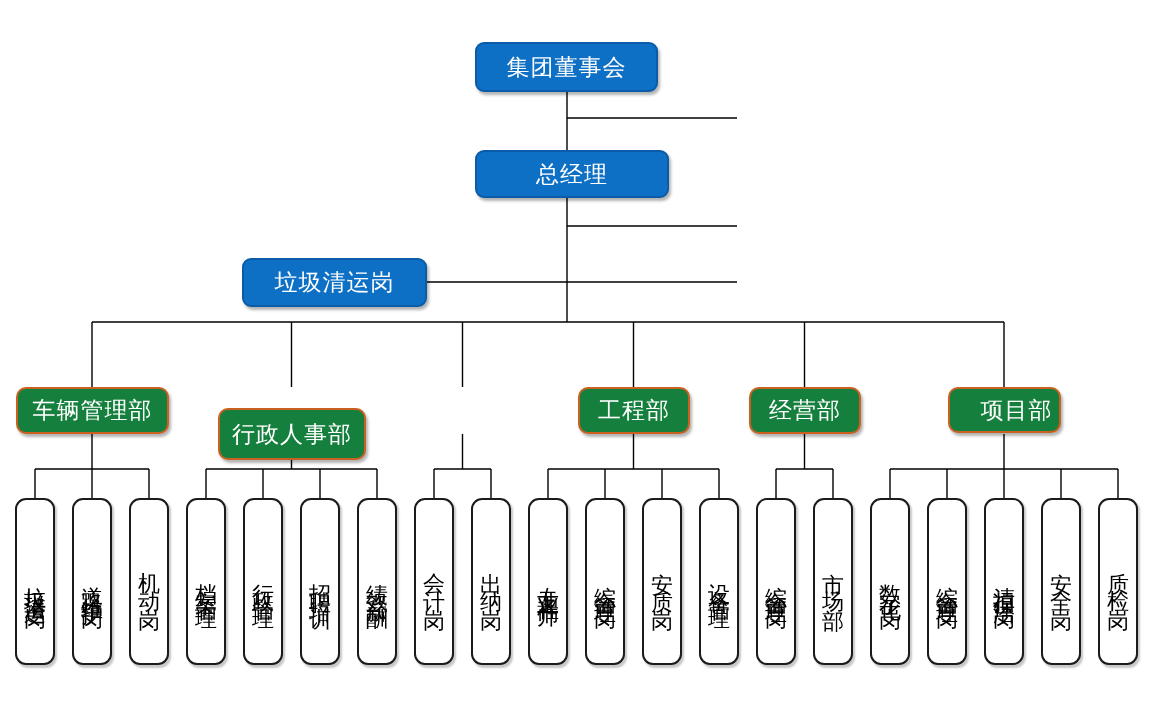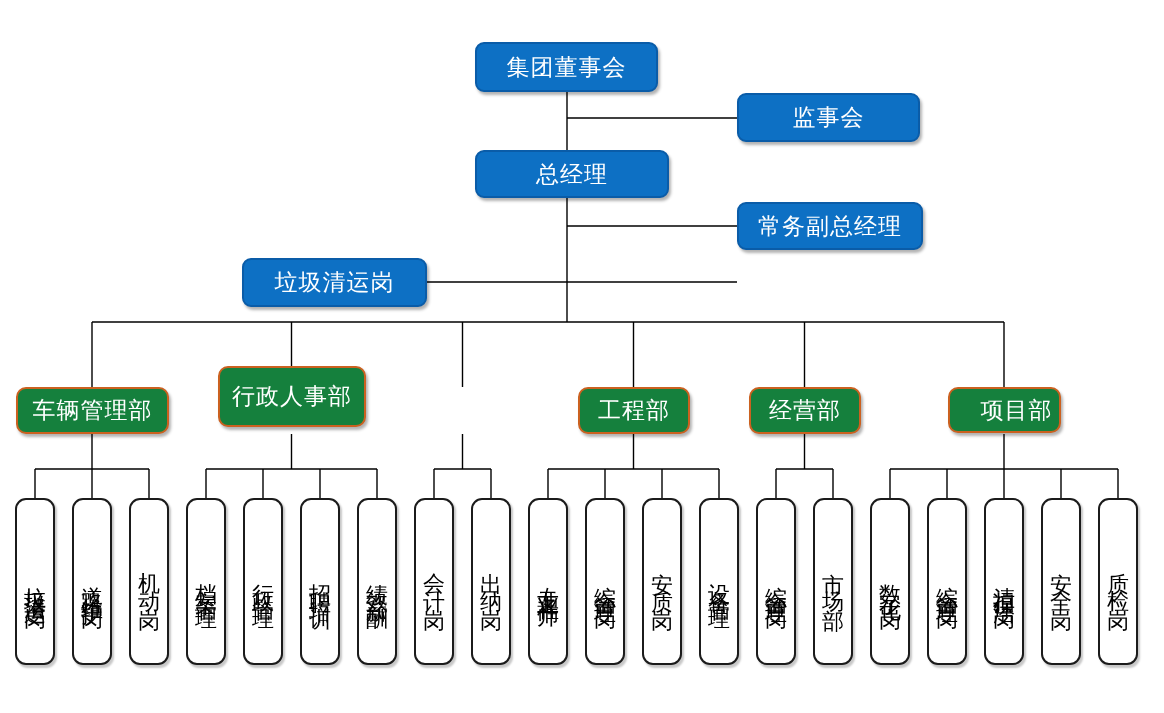--- a/index.html
+++ b/index.html
@@ -119,41 +119,35 @@
     <line x1="947" y1="469" x2="947" y2="498"></line>
     <line x1="1004" y1="469" x2="1004" y2="498"></line>
     <line x1="1061" y1="469" x2="1061" y2="498"></line>
     <line x1="1118" y1="469" x2="1118" y2="498"></line>
   </svg>
 
   <div class="node exec" style="left:475px; top:42px;  width:183px; height:50px;">
     <span>集团董事会</span>
   </div>
 
-  <div class="node exec" style="left:737px; top:93px;  width:183px; height:49px;">
-    <span>监事会</span>
-  </div>
 
   <div class="node exec" style="left:475px; top:150px; width:194px; height:48px;">
     <span>总经理</span>
   </div>
 
-  <div class="node exec" style="left:737px; top:202px; width:186px; height:48px;">
-    <span>常务副总经理</span>
-  </div>
 
   <div class="node exec" style="left:242px; top:258px; width:185px; height:49px;">
     <span>垃圾清运岗</span>
   </div>
 
 
   <div class="node dept" style="left:16px;  top:387px; width:153px; height:47px;">
     <span>车辆管理部</span>
   </div>
-  <div class="node dept" style="left:218px; top:366px; width:148px; height:61px;">
+  <div class="node dept" style="left:218px; top:408px; width:148px; height:52px;">
     <span>行政人事部</span>
   </div>
   <div class="node dept" style="left:578px; top:387px; width:112px; height:47px;">
     <span>工程部</span>
   </div>
   <div class="node dept" style="left:749px; top:387px; width:112px; height:47px;">
     <span>经营部</span>
   </div>
   <div class="node dept" style="left:948px; top:387px; width:113px; height:46px;padding-left:24px;">
     <span>项目部</span>

